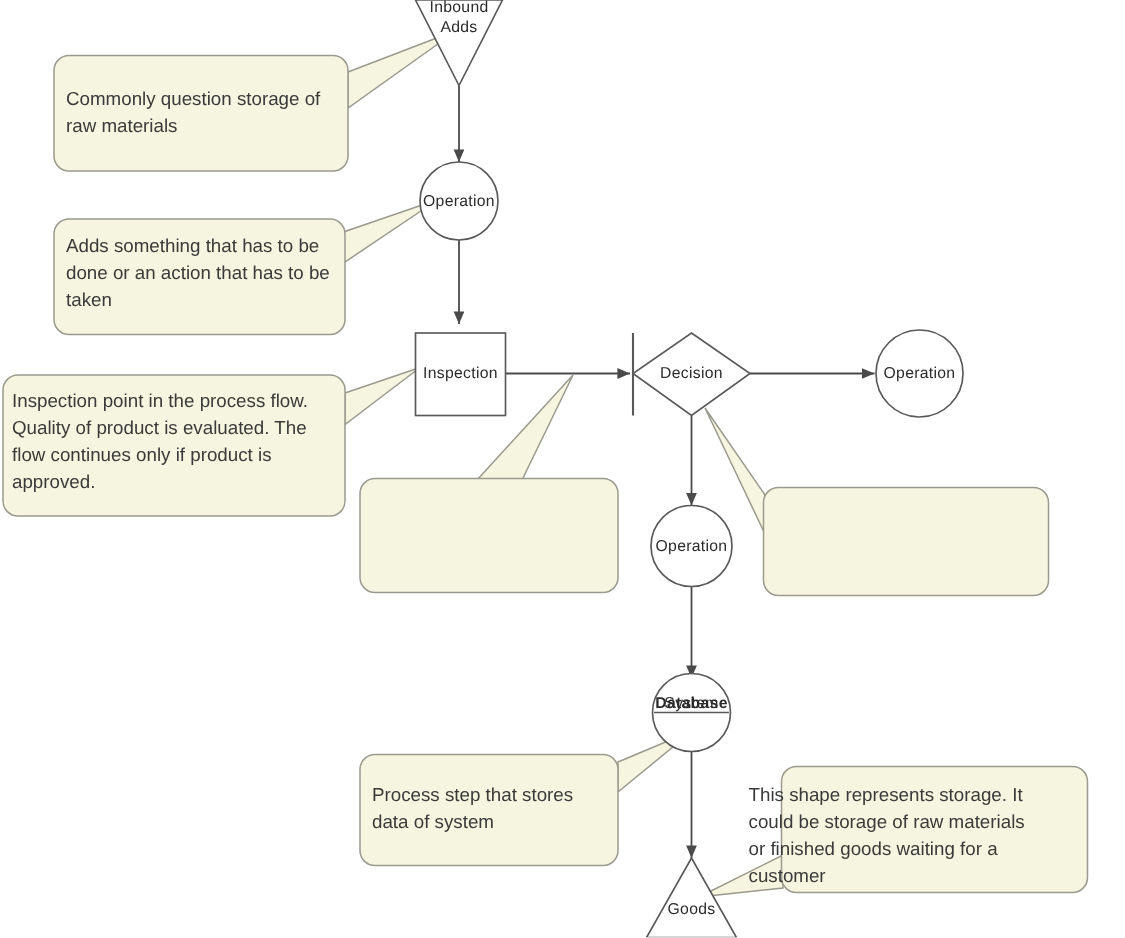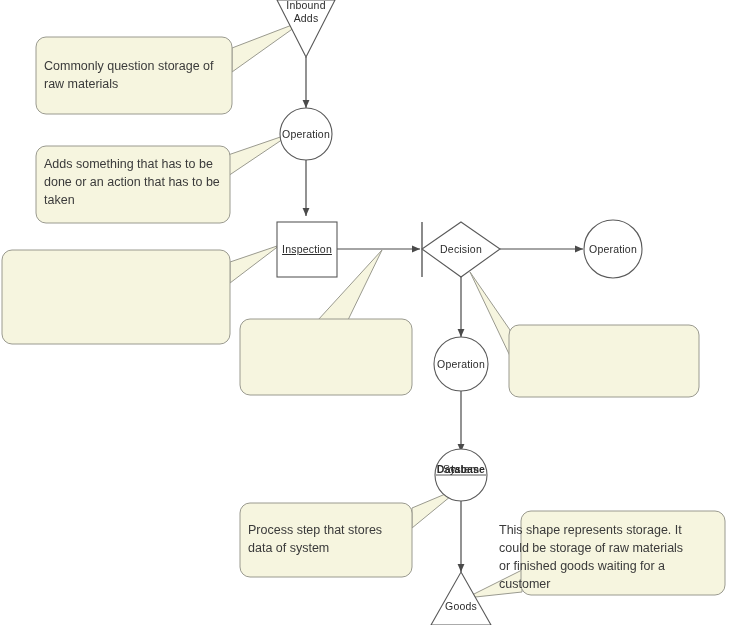--- a/index.html
+++ b/index.html
@@ -105,37 +105,38 @@
 
       <polygon points="461,572 491,625 431,625" fill="#ffffff" stroke="#595959" stroke-width="1.1"></polygon>
     </g>
   </svg>
 
   <div class="shape-label" style="left:277px; top:-1px; width:58px;">Inbound</div>
   <div class="shape-label" style="left:277px; top:12px; width:58px;">Adds</div>
 
   <div class="shape-label" style="left:266px; top:128px; width:80px;">Operation</div>
 
-  <div class="shape-label" style="left:277px; top:243px; width:60px;text-decoration:underline;">Inspection</div>
+  <div class="shape-label" style="left:277px; top:243px; width:60px;">Inspection</div>
 
   <div class="shape-label" style="left:421px; top:243px; width:80px;">Decision</div>
 
   <div class="shape-label" style="left:573px; top:243px; width:80px;">Operation</div>
 
   <div class="shape-label" style="left:421px; top:358px; width:80px;">Operation</div>
 
   <div class="shape-label" style="left:421px; top:463px; width:80px;">System</div>
   <div class="shape-label" style="left:421px; top:463px; width:80px;font-weight:bold;">Database</div>
 
   <div class="shape-label" style="left:431px; top:600px; width:60px;">Goods</div>
 
   <div class="callout-text" style="left:44px; top:57px; width:180px;">Commonly question storage of raw materials</div>
 
   <div class="callout-text" style="left:44px; top:155px; width:180px;">Adds something that has to be done or an action that has to be taken</div>
 
+  <div class="callout-text" style="left:8px; top:258px; width:216px;">Inspection point in the process flow. Quality of product is evaluated. The flow continues only if product is approved.</div>
 
 
 
   <div class="callout-text" style="left:248px; top:521px; width:158px;">Process step that stores data of system</div>
 
   <div class="callout-text" style="left:499px; top:521px; width:190px;">This shape represents storage. It could be storage of raw materials or finished goods waiting for a customer</div>
 
 </div>
 
 </body></html>

